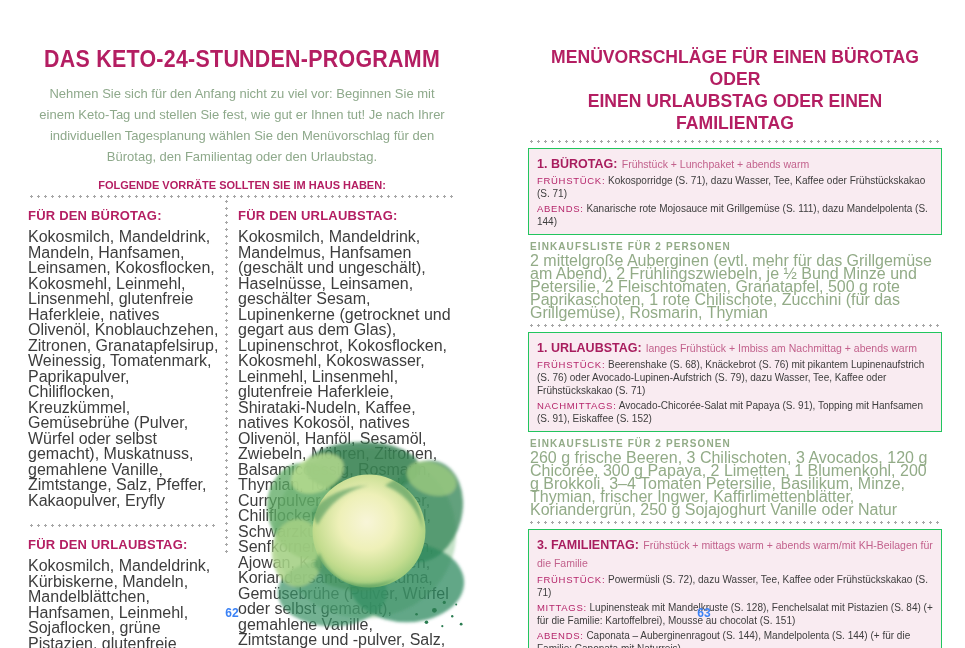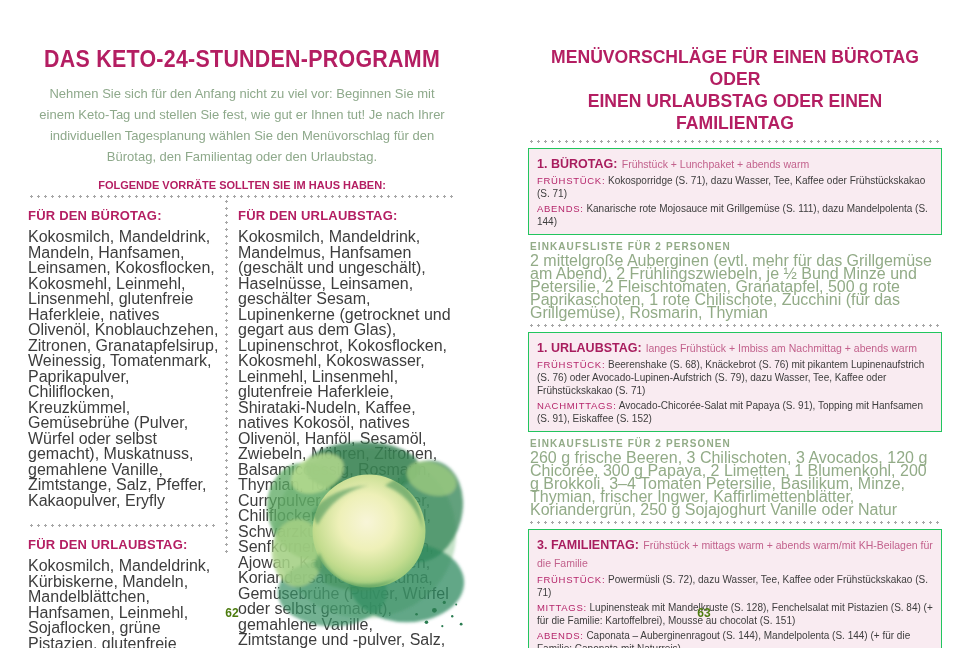--- a/index.html
+++ b/index.html
@@ -5,21 +5,21 @@
   html,body { margin:0; padding:0; background:#ffffff; }
   body { width:965px; height:648px; font-family:"Liberation Sans", sans-serif; }
   .spread { position:relative; width:965px; height:648px; overflow:hidden; background:#ffffff; }
 
   
   .dots-h { height:3px; background-image:radial-gradient(circle,#a6a6a6 1.05px,rgba(0,0,0,0) 1.35px);
             background-size:7px 3px; background-repeat:repeat-x; background-position:left center; }
   .dots-v { width:3px; background-image:radial-gradient(circle,#a6a6a6 1.05px,rgba(0,0,0,0) 1.35px);
             background-size:3px 7px; background-repeat:repeat-y; background-position:center top; }
   .pagenum { position:absolute; width:40px; text-align:center; top:606px;
-             color:#4d7c0f; font-weight:700; font-size:12px; }
+             color:#3b82f6; font-weight:700; font-size:12px; }
 
   
   .page-left { position:absolute; left:28px; top:46px; width:428px; }
   .page-left h1 { margin:0; text-align:center; color:#b41e62; font-size:23px; font-weight:800;
                   letter-spacing:.3px; transform:scaleX(.93); white-space:nowrap; }
   .intro { margin:10px 2px 12px; text-align:center; color:#8ea98b; font-size:13px; line-height:21px; }
   .stock-heading { margin:4px 0 4px; text-align:center; color:#b41e62; font-size:11px; font-weight:800; }
   .columns { display:flex; align-items:stretch; }
   .col-left  { width:197px; padding-right:6px; box-sizing:border-box; }
   .col-right { flex:1; padding-left:10px; box-sizing:border-box; }

